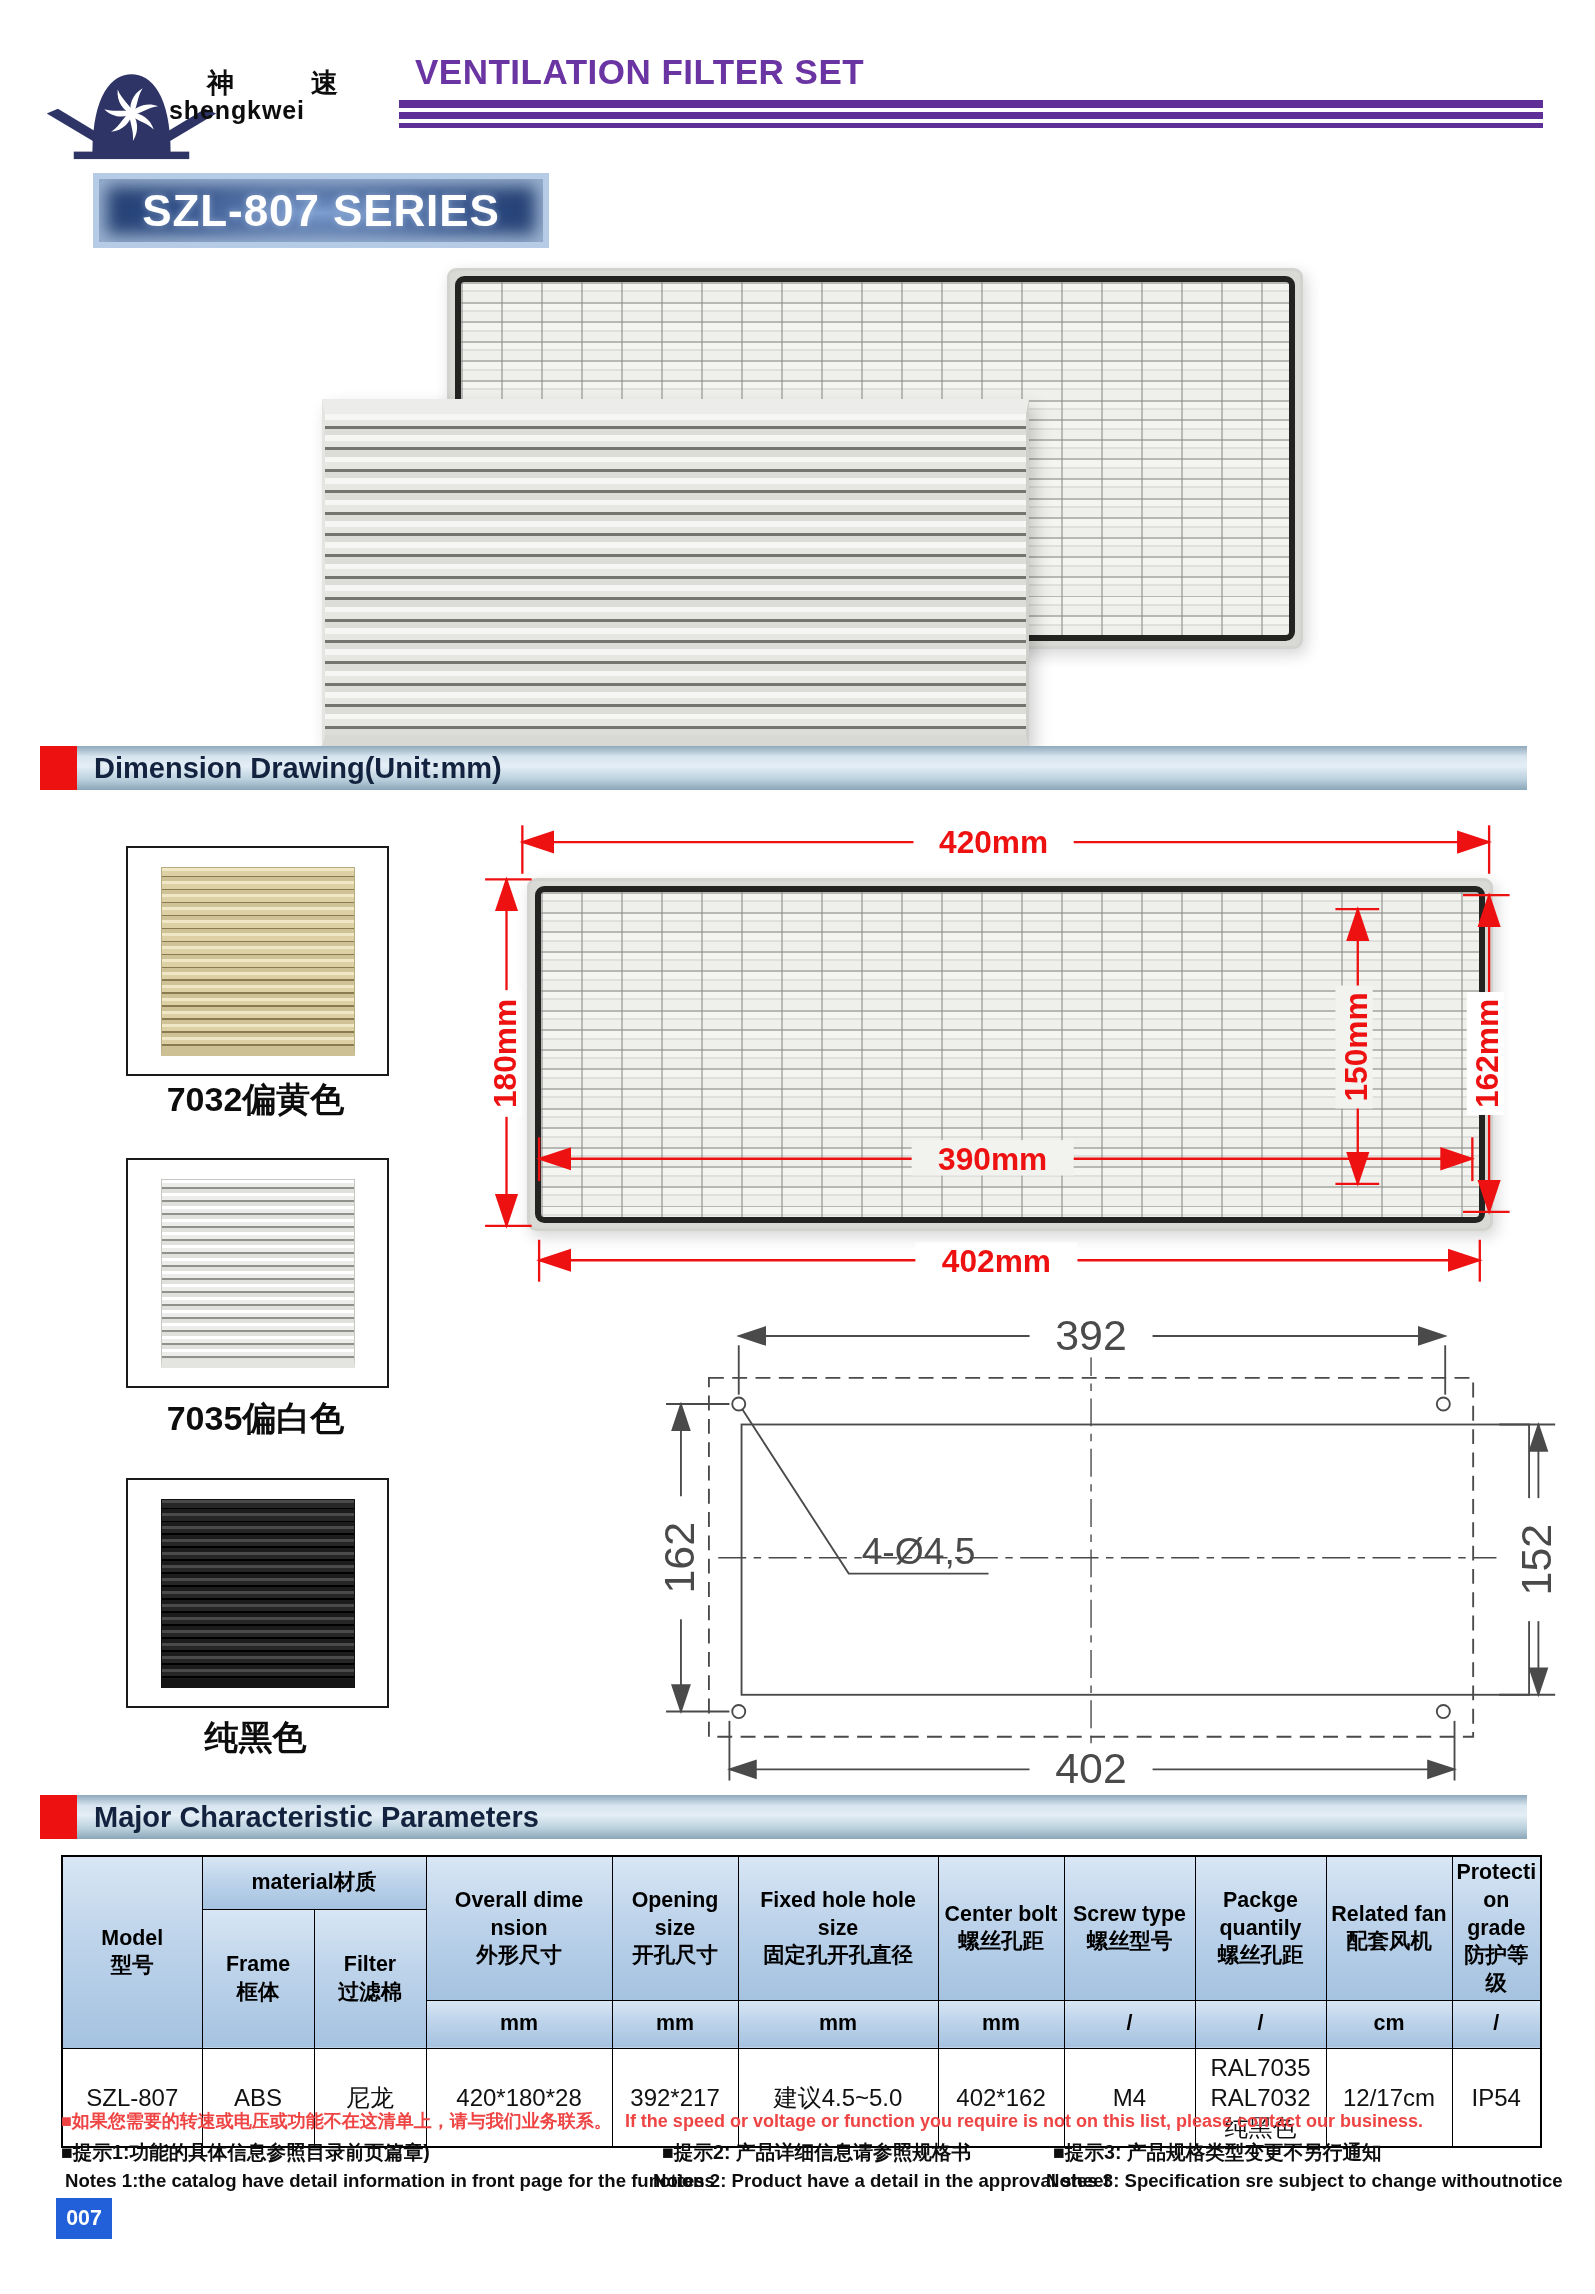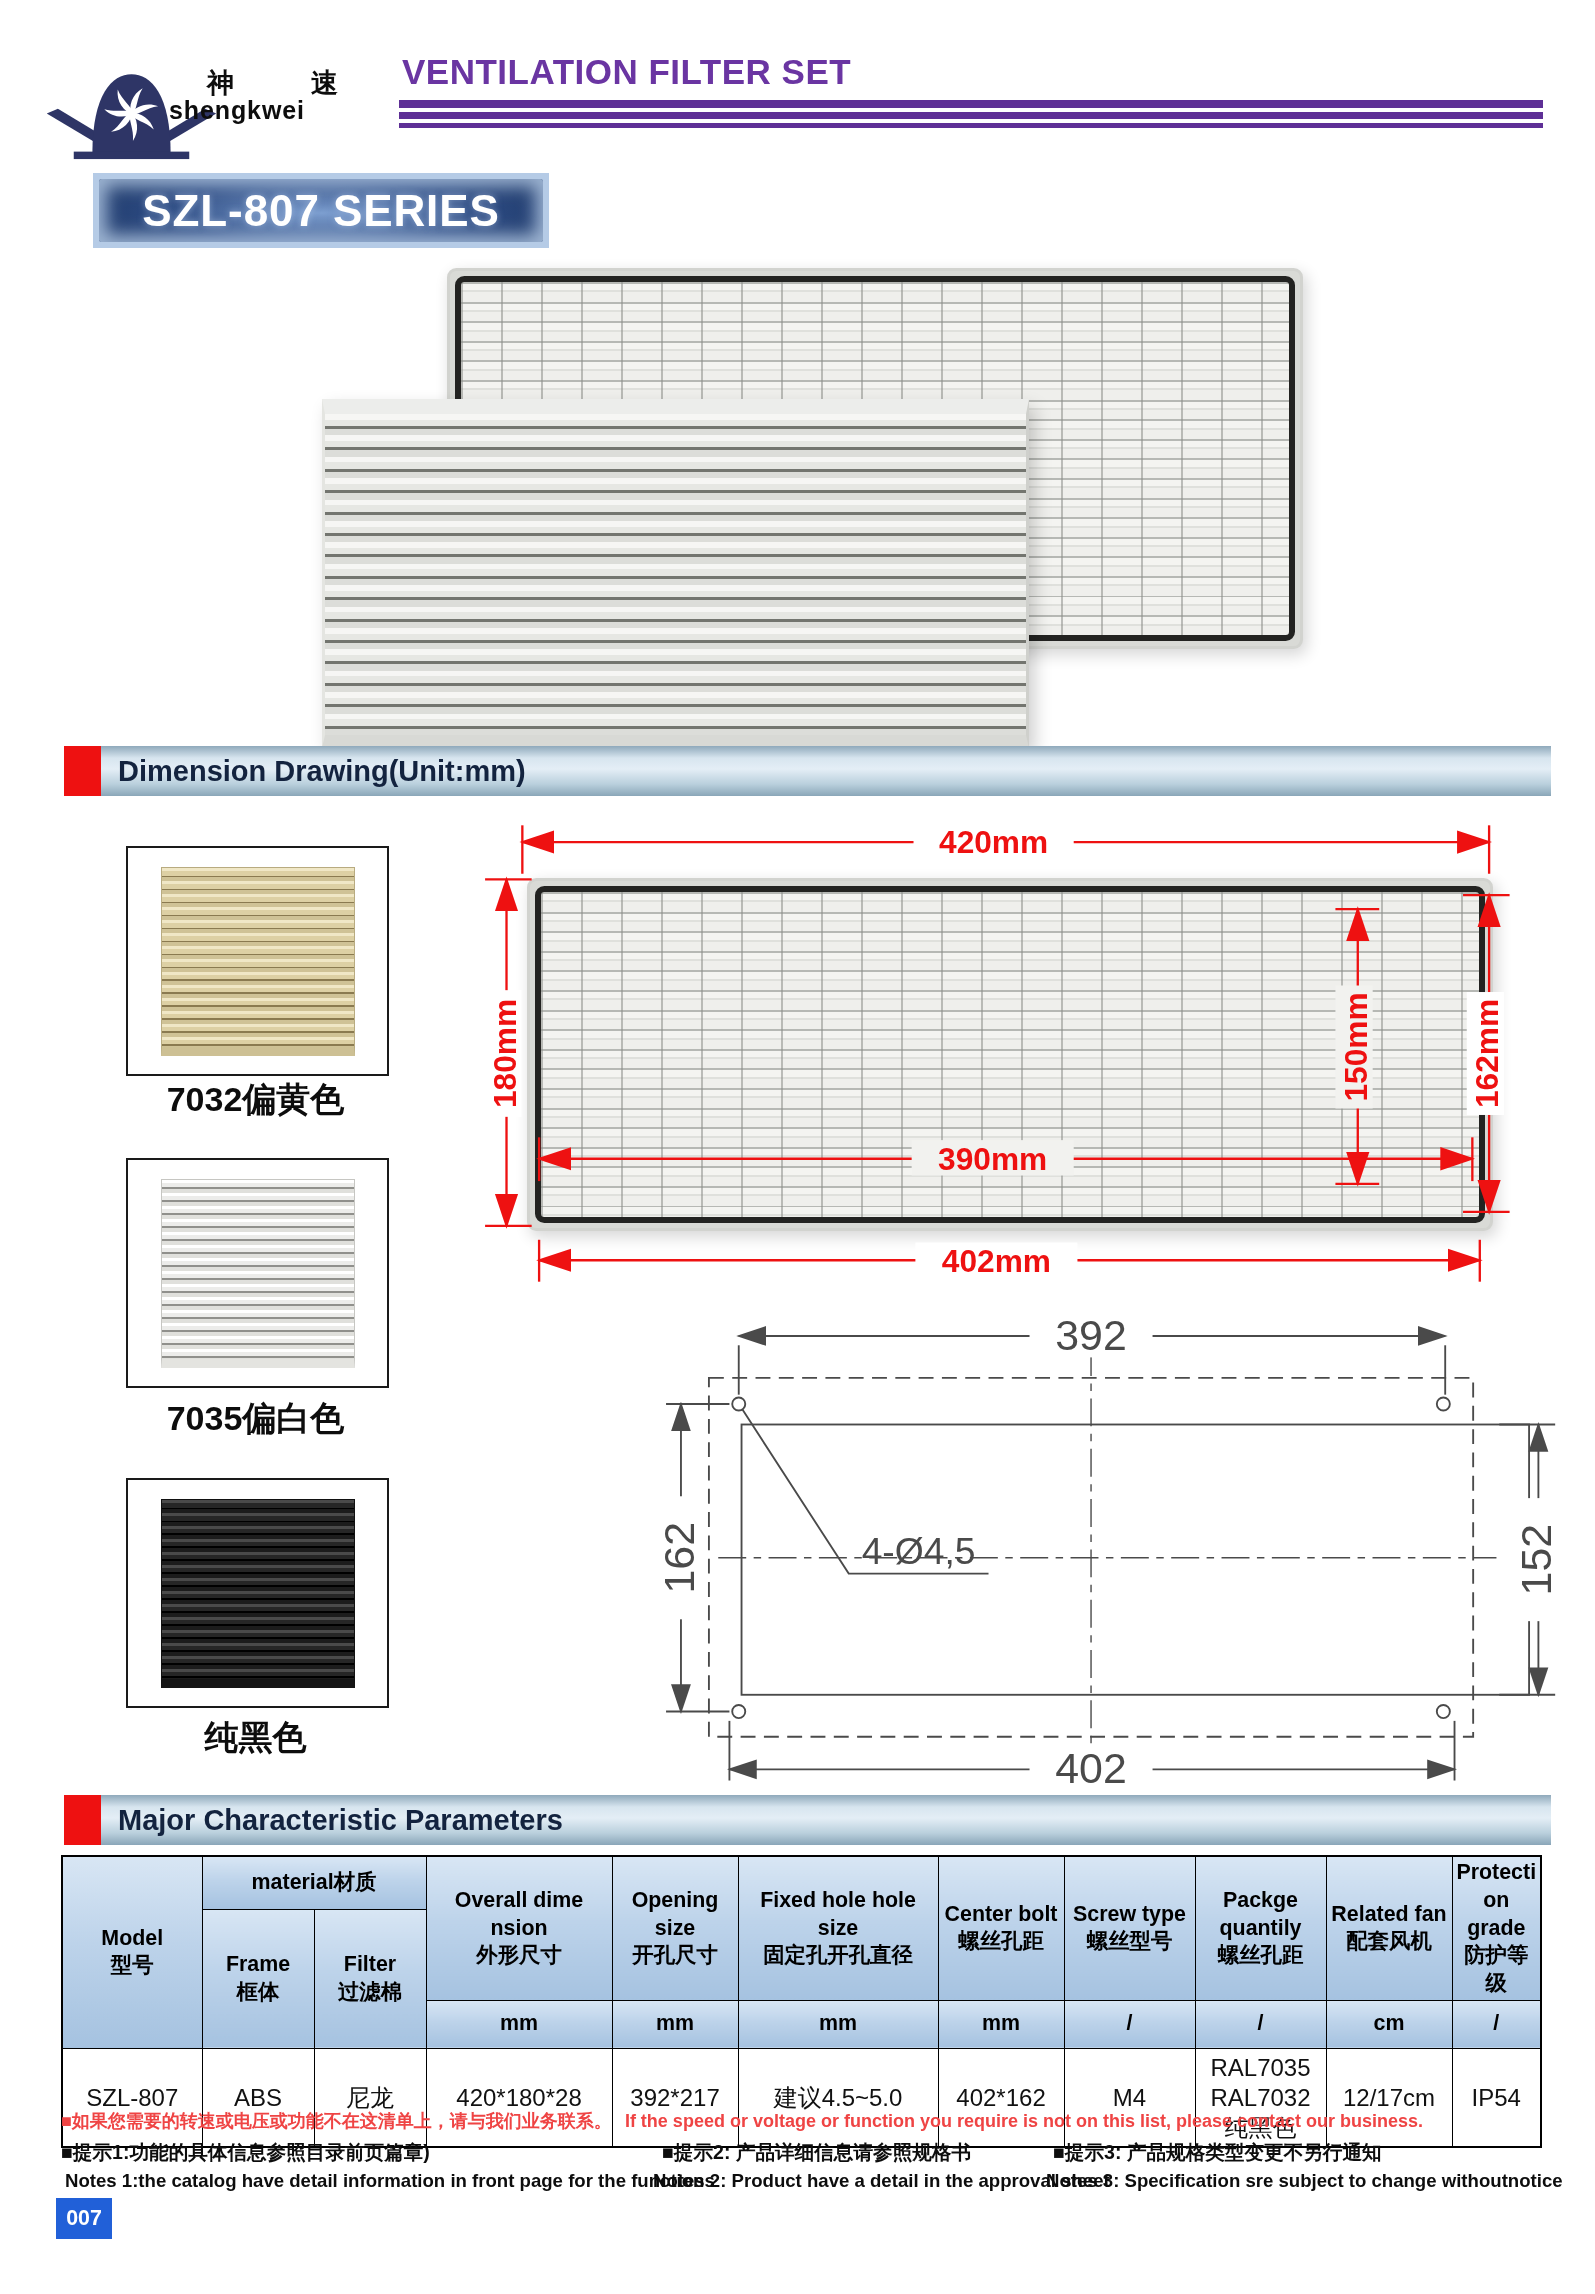--- a/index.html
+++ b/index.html
@@ -4,21 +4,21 @@
 <style>
   html,body{margin:0;padding:0;background:#fff;}
   body{font-family:"Liberation Sans","DejaVu Sans",sans-serif;color:#111;}
   #page{position:relative;width:1596px;height:2294px;background:#fff;overflow:hidden;}
   .abs{position:absolute;}
 
   
   .brand-cn{left:207px;top:65px;width:131px;display:flex;justify-content:space-between;
             font-size:27px;font-weight:bold;color:#0d0d0d;}
   .brand-en{left:169px;top:96px;font-size:25px;font-weight:bold;color:#0d0d0d;letter-spacing:0.9px;}
-  .page-title{left:402px;top:52px;font-size:35px;font-weight:800;color:#6a35a2;letter-spacing:0.5px;}
+  .page-title{left:415px;top:52px;font-size:35px;font-weight:800;color:#6a35a2;letter-spacing:0.5px;}
   .title-lines{left:399px;top:100px;width:1144px;}
   .title-lines div{background:#5e2f96;}
   .tl1{height:7.5px;margin-bottom:4.7px;}
   .tl2{height:6.5px;margin-bottom:4.7px;}
   .tl3{height:4.7px;}
 
   
   .series-box{left:93px;top:173px;width:456px;height:75px;background:#b5cbe6;}
   .series-inner{position:absolute;inset:5.6px;display:flex;align-items:center;justify-content:center;
       background:radial-gradient(120% 170% at 50% 54%, #7d9fd0 0%, #2d4b82 30%, #132c58 58%, #6d8fc0 88%, #a8c2e0 100%);
@@ -32,21 +32,21 @@
        repeating-linear-gradient(180deg, #b6b8b4 0 1.9px, #f4f4f1 1.9px 8.4px, #dfe0dc 8.4px 10.3px, #efefec 10.3px 19.6px);}
   .panel-frame{background:#d9dad6;border:3.7px solid #d2d3cf;border-radius:9.3px;box-shadow:3.7px 5.6px 15px rgba(0,0,0,.16);}
   .panel-inner{position:absolute;inset:4.7px;border:6.5px solid #232321;border-radius:9.3px;overflow:hidden;}
   .photo-back{left:447px;top:268px;width:850px;height:375px;}
   .photo-front{left:322px;top:399px;width:701px;height:321px;
      background:repeating-linear-gradient(180deg,#f6f6f4 0 5.6px,#e6e7e3 5.6px 12px,#73756f 12px 15px,#dcddd9 15px 21.4px);
      border-top:15px solid #ecedeb;border-left:3.7px solid #e4e5e1;border-right:3.7px solid #cfd0cc;border-bottom:13px solid #d8d9d5;
      box-shadow:5.6px 7.5px 17px rgba(0,0,0,.2);}
 
   
-  .sec-bar{left:64px;width:1487px;height:50px;display:flex;}
+  .sec-bar{left:40px;width:1487px;height:44px;display:flex;}
   .sec-red{width:37px;background:#ee1111;}
   .sec-grad{flex:1;display:flex;align-items:center;padding-left:17px;
      background:linear-gradient(180deg,#8fa9bb 0%,#d7e5ef 24%,#e4eef6 46%,#bad0dd 76%,#8aa6b8 100%);
      font-size:29px;font-weight:bold;color:#13233f;}
 
   
   .vcard{left:126px;width:259px;height:226px;background:#fff;border:2.8px solid #1a1a1a;
          display:flex;align-items:center;justify-content:center;}
   .vlabel{left:126px;width:259px;text-align:center;font-size:34px;font-weight:bold;color:#0d0d0d;}
   .louver{width:192px;height:179px;}

